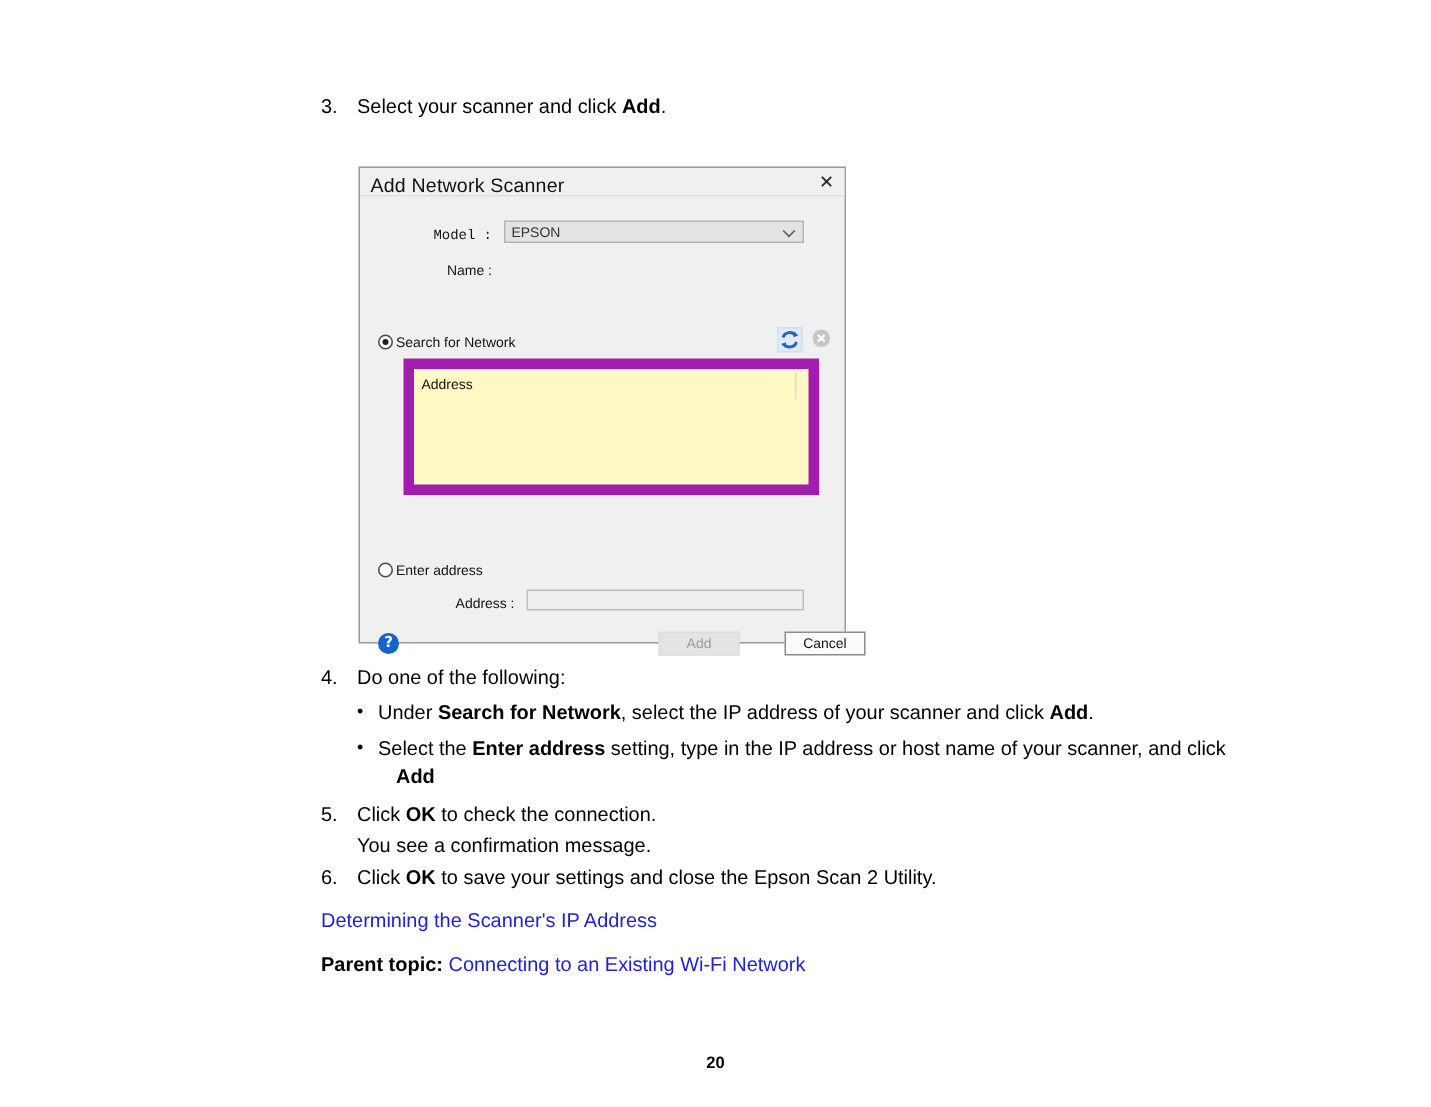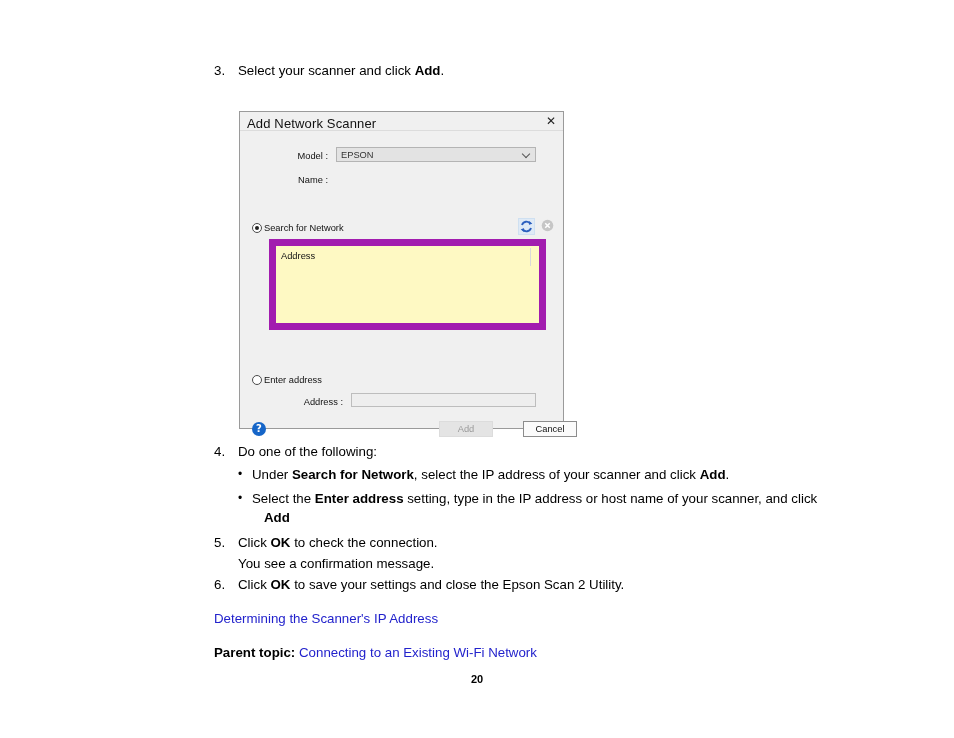--- a/index.html
+++ b/index.html
@@ -80,31 +80,31 @@
   .link {
     color: #2222cc;
     text-decoration: none;
     font-size: 13.3px;
     line-height: 21px;
     display: inline;
   }
   .link-line {
     font-size: 13.3px;
     line-height: 21px;
-    margin-top: 13px;
+    margin-top: 8px;
   }
   .parent-label {
     font-weight: bold;
     font-size: 13.3px;
   }
 
   .page-number {
     position: absolute;
     left: 0;
-    top: 673px;
+    top: 703px;
     width: 954px;
     text-align: center;
     font-size: 11px;
     font-weight: bold;
   }
 
   
   .dialog-shot {
     position: absolute;
     left: 239px;
@@ -159,21 +159,21 @@
   }
 
   .row-label {
     position: absolute;
     font-size: 9.3px;
     text-align: right;
     color: #111;
   }
 
   
-  .model-label { left: 12px; top: 20px; width: 75px; }
+  .model-label { left: 12px; top: 20px; width: 75px; font-family: Liberation Mono, monospace; }
   .model-select {
     position: absolute;
     left: 95px; top: 16px;
     width: 200px; height: 15px;
     background: #e3e3e3;
     border: 1px solid #b4b4b4;
     box-sizing: border-box;
   }
   .model-select .val {
     position: absolute;

